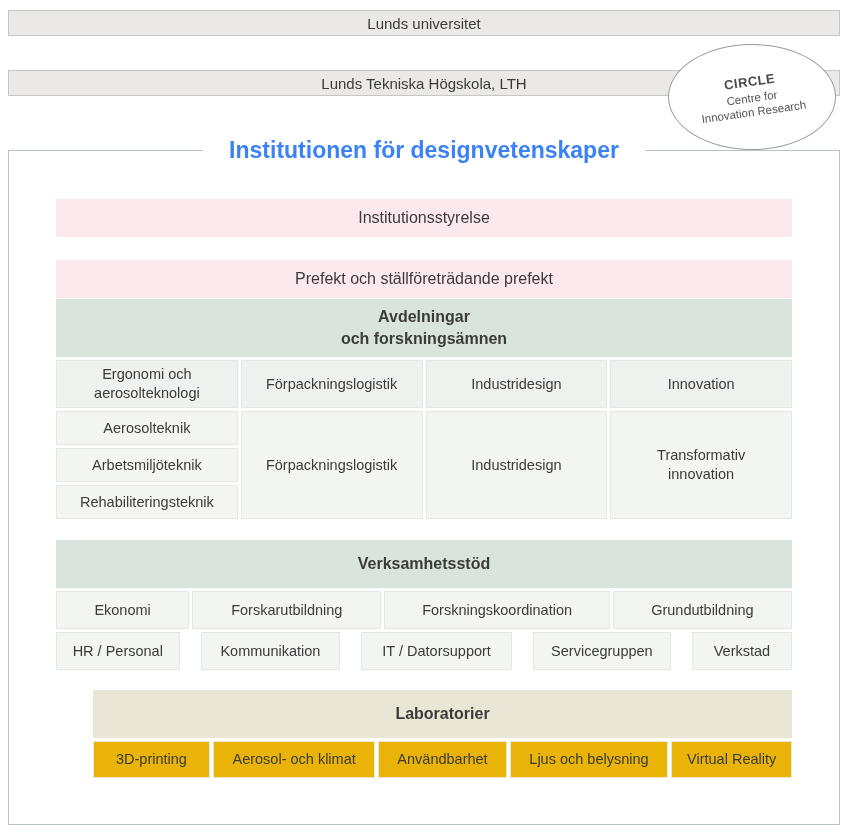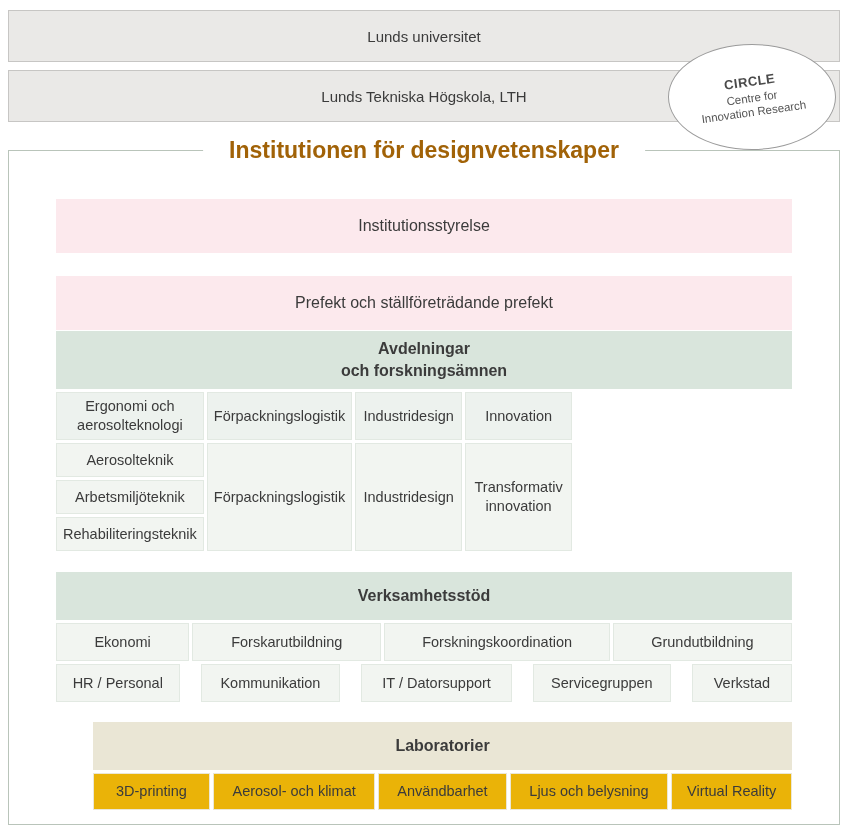--- a/index.html
+++ b/index.html
@@ -8,21 +8,21 @@
     background: #ffffff;
     font-family: "Liberation Sans", sans-serif;
     color: #3b3b3b;
     position: relative;
     overflow: hidden;
   }
   .page { position: absolute; inset: 0; }
 
   
   .gray-bar {
-    position: absolute; left: 8px; right: 8px; height: 52px;
+    position: absolute; left: 8px; right: 8px; height: 26px;
     background: #eae9e7; border: 1px solid #c7c6c4;
     display: flex; align-items: center; justify-content: center;
     font-size: 15px; box-sizing: border-box;
     z-index: 1;
   }
   .gray-bar.first  { top: 10px; }
   .gray-bar.second { top: 70px; justify-content: center; }
 
   
   .circle-badge {
@@ -41,27 +41,27 @@
   .main-box {
     position: absolute; left: 8px; right: 8px; top: 150px; bottom: 8px;
     background: #ffffff; border: 1px solid #b9c4ba;
     box-sizing: border-box;
     padding: 48px 47px 0 47px;
     z-index: 0;
   }
   .page-title {
     position: absolute; top: 137px; left: 50%; transform: translateX(-50%);
     background: #ffffff; padding: 0 26px;
-    font-size: 23px; font-weight: bold; color: #a16207;
+    font-size: 23px; font-weight: bold; color: #3b82f6;
     white-space: nowrap; z-index: 2;
   }
 
   
   .pink-bar {
-    height: 54px; background: #fce9ed;
+    height: 38px; background: #fce9ed;
     display: flex; align-items: center; justify-content: center;
     font-size: 16px;
   }
   .gap23 { margin-top: 23px; }
 
   
   .section-header {
     display: flex; align-items: center; justify-content: center;
     font-weight: bold; font-size: 16px; text-align: center;
     white-space: pre-line; line-height: 1.35;
@@ -80,21 +80,21 @@
     box-sizing: border-box; padding: 2px 6px;
   }
   .cell.beige { background: #eab308; border-color: #ebe7d6; }
   .cell.colhead { background: #edf2ee; }
 
   
   .sec-avd { margin-top: 1px; }
   .avd-grid {
     margin-top: 3px;
     display: grid;
-    grid-template-columns: repeat(6, 1fr);
+    grid-template-columns: repeat(4, 1fr);
     grid-template-rows: 48px 34px 34px 34px;
     gap: 3px;
   }
   .a11 { grid-area: 1 / 1; } .a12 { grid-area: 1 / 2; }
   .a13 { grid-area: 1 / 3; } .a14 { grid-area: 1 / 4; }
   .a21 { grid-area: 2 / 1; } .a31 { grid-area: 3 / 1; } .a41 { grid-area: 4 / 1; }
   .b2  { grid-row: 2 / 5; grid-column: 2; }
   .b3  { grid-row: 2 / 5; grid-column: 3; }
   .b4  { grid-row: 2 / 5; grid-column: 4; }
 

